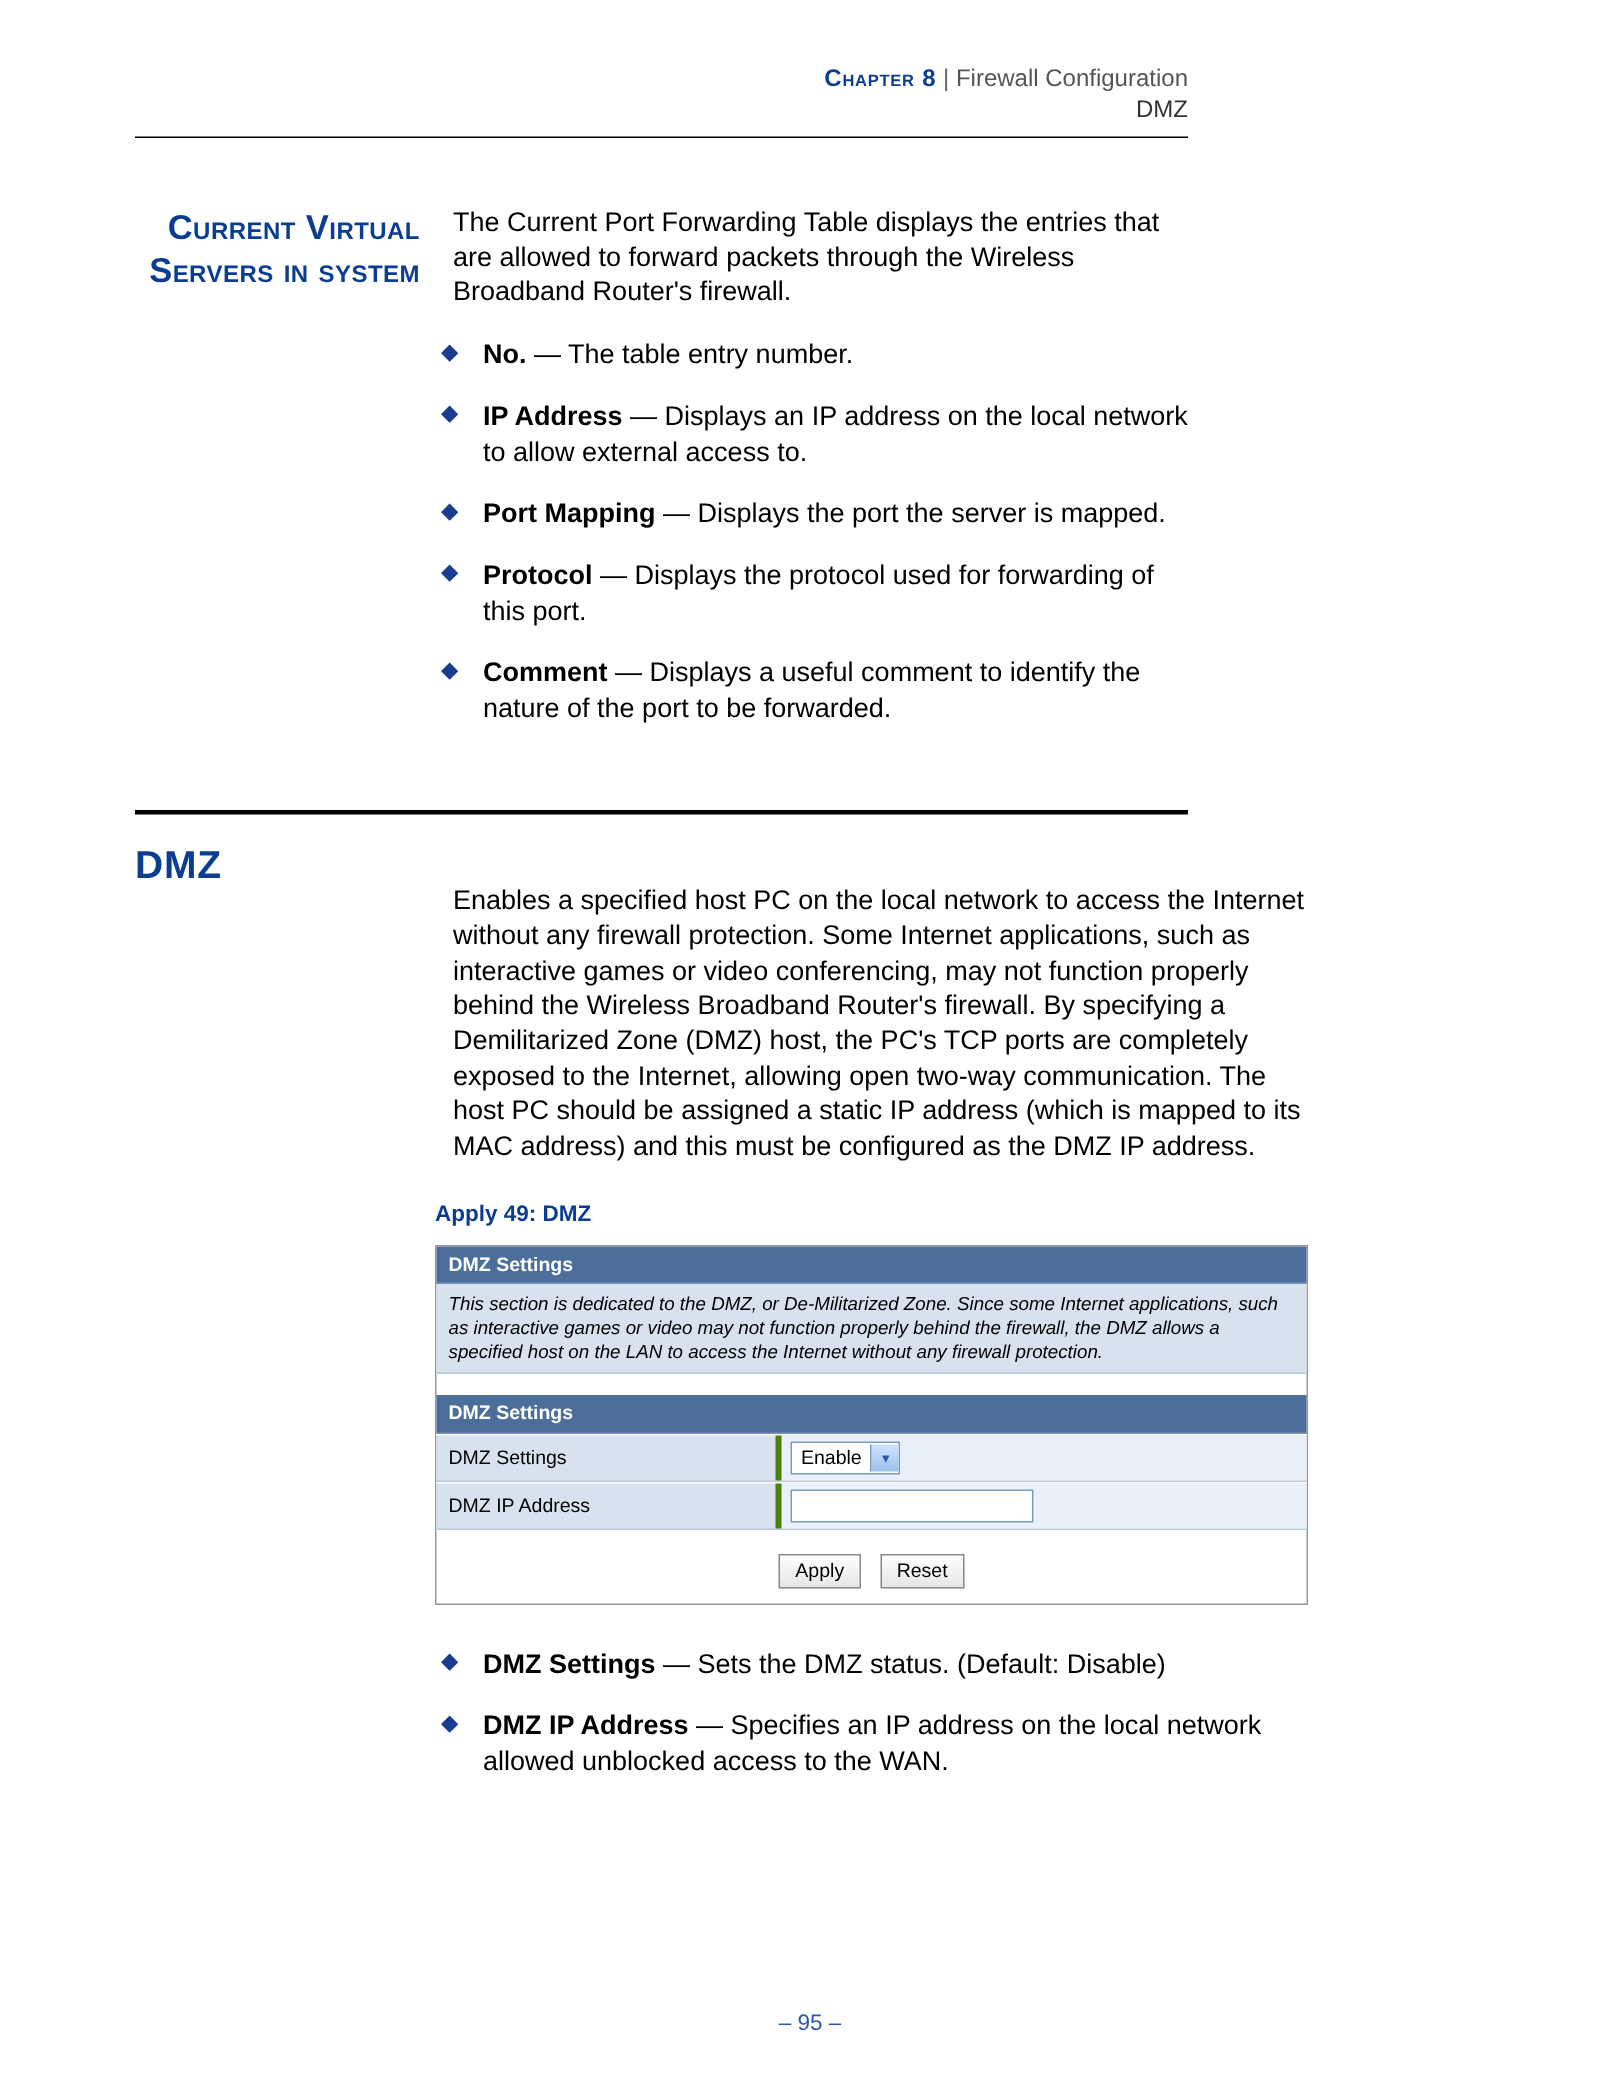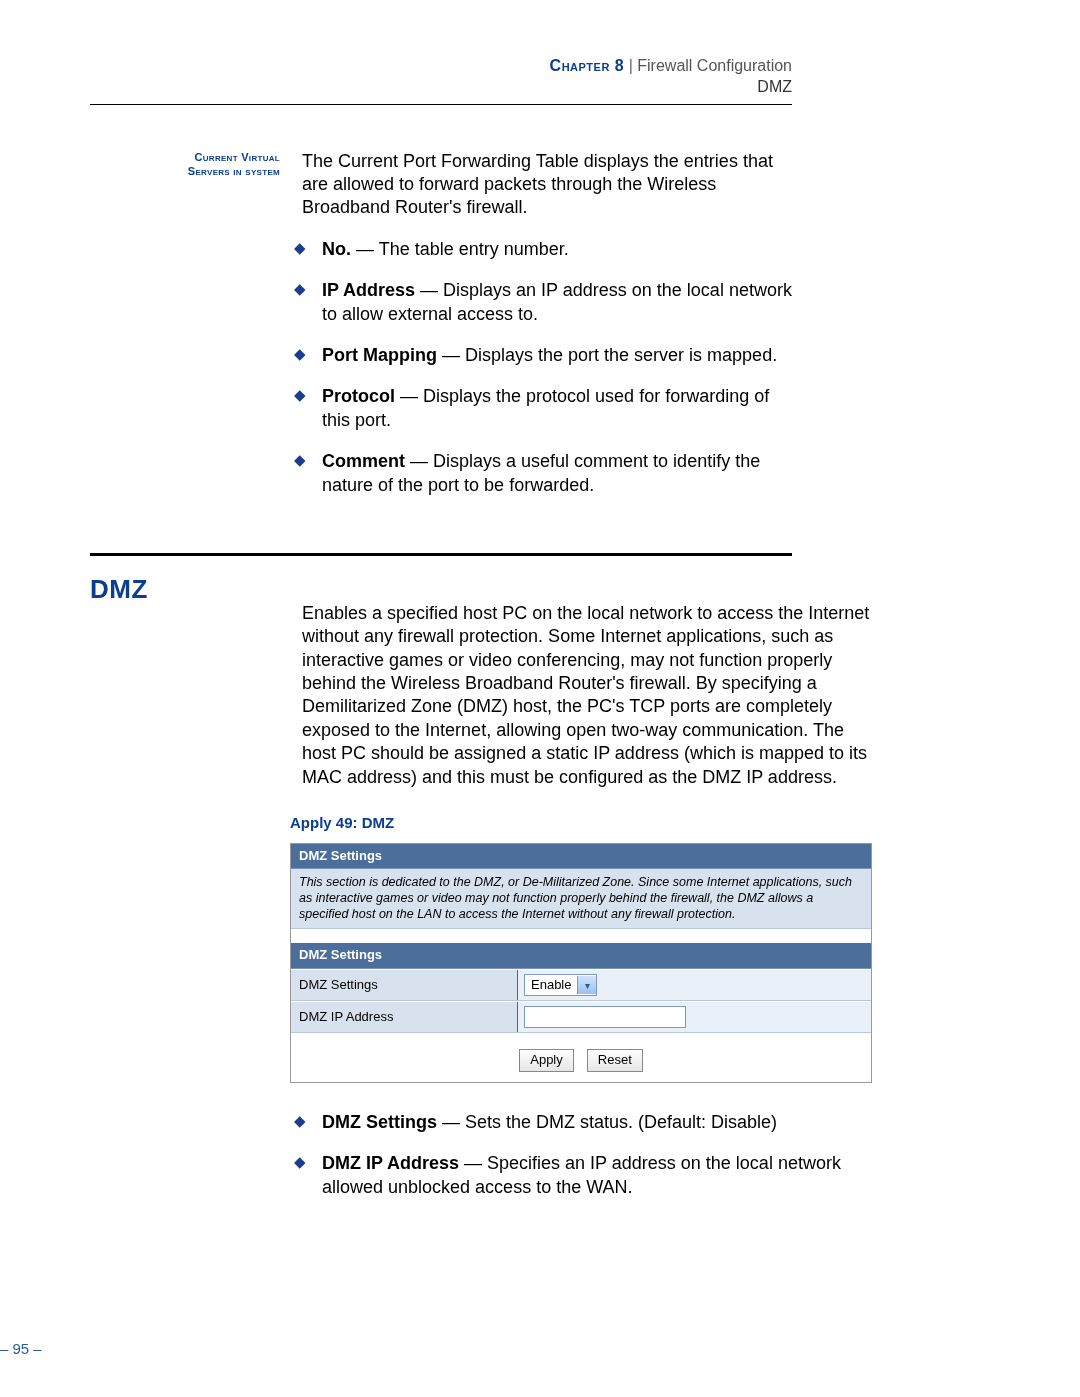--- a/index.html
+++ b/index.html
@@ -7,21 +7,21 @@
     padding: 0;
     background: #fff;
     font-family: Verdana, Geneva, sans-serif;
     color: #000;
   }
   .page {
     width: 882px;
     height: 1397px;
     position: relative;
     box-sizing: border-box;
-    padding: 56px 90px 40px 90px;
+    padding: 43px 90px 40px 90px;
   }
   .header {
     text-align: right;
     font-size: 16px;
     line-height: 1.3;
     margin-bottom: 6px;
   }
   .chapter-label {
     color: #0b3d91;
     font-weight: bold;
@@ -47,21 +47,21 @@
     align-items: flex-start;
   }
   .side-label {
     width: 190px;
     flex: 0 0 190px;
     text-align: right;
     padding-right: 10px;
     color: #0b3d91;
     font-weight: bold;
     font-variant: small-caps;
-    font-size: 11px;
+    font-size: 23px;
     line-height: 1.3;
     letter-spacing: 0.3px;
   }
   .body-col {
     flex: 1;
     font-size: 18px;
     line-height: 1.30;
     color: #000;
   }
   .intro-para {
@@ -148,21 +148,21 @@
   }
   .form-label {
     width: 210px;
     flex: 0 0 210px;
     padding: 6px 8px;
   }
   .form-field {
     flex: 1;
     padding: 4px 6px;
     background: #eaf0f8;
-    border-left: 1px solid #4d7c0f;
+    border-left: 4px solid #4d7c0f;
   }
   .select-box {
     display: inline-flex;
     align-items: center;
     border: 1px solid #7a9ac0;
     background: #fff;
     font-size: 13px;
     height: 20px;
   }
   .select-box .sel-text {
@@ -197,20 +197,21 @@
     padding: 2px 10px;
     margin: 0 4px;
     color: #000;
     font-family: Arial, sans-serif;
   }
   .footer-page {
     position: absolute;
     bottom: 40px;
     left: 0;
     width: 1080px;
+    text-align: center;
     color: #2a5aa0;
     font-size: 15px;
   }
 </style>
 </head>
 <body>
 
 <div class="page">
 
   <div class="header">

